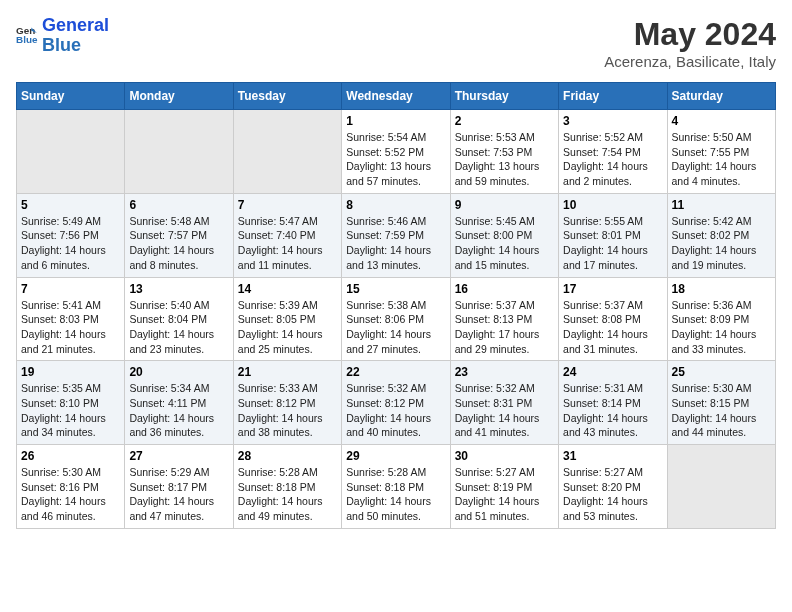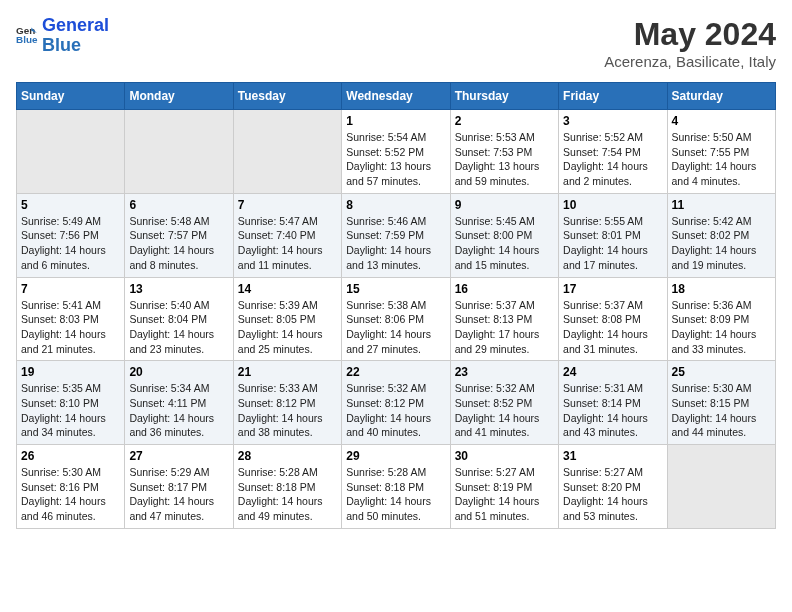--- a/index.html
+++ b/index.html
@@ -208,21 +208,21 @@
         <td>
           <span class="day-num">21</span>
           <div class="day-info"><span>Sunrise: 5:33 AM</span><br><span>Sunset: 8:12 PM</span><br><span>Daylight: 14 hours and 38 minutes.</span></div>
         </td>
         <td>
           <span class="day-num">22</span>
           <div class="day-info"><span>Sunrise: 5:32 AM</span><br><span>Sunset: 8:12 PM</span><br><span>Daylight: 14 hours and 40 minutes.</span></div>
         </td>
         <td>
           <span class="day-num">23</span>
-          <div class="day-info"><span>Sunrise: 5:32 AM</span><br><span>Sunset: 8:52 PM</span><br><span>Daylight: 14 hours and 41 minutes.</span></div>
+          <div class="day-info"><span>Sunrise: 5:32 AM</span><br><span>Sunset: 8:31 PM</span><br><span>Daylight: 14 hours and 41 minutes.</span></div>
         </td>
         <td>
           <span class="day-num">24</span>
           <div class="day-info"><span>Sunrise: 5:31 AM</span><br><span>Sunset: 8:14 PM</span><br><span>Daylight: 14 hours and 43 minutes.</span></div>
         </td>
         <td>
           <span class="day-num">25</span>
           <div class="day-info"><span>Sunrise: 5:30 AM</span><br><span>Sunset: 8:15 PM</span><br><span>Daylight: 14 hours and 44 minutes.</span></div>
         </td>
       </tr>

